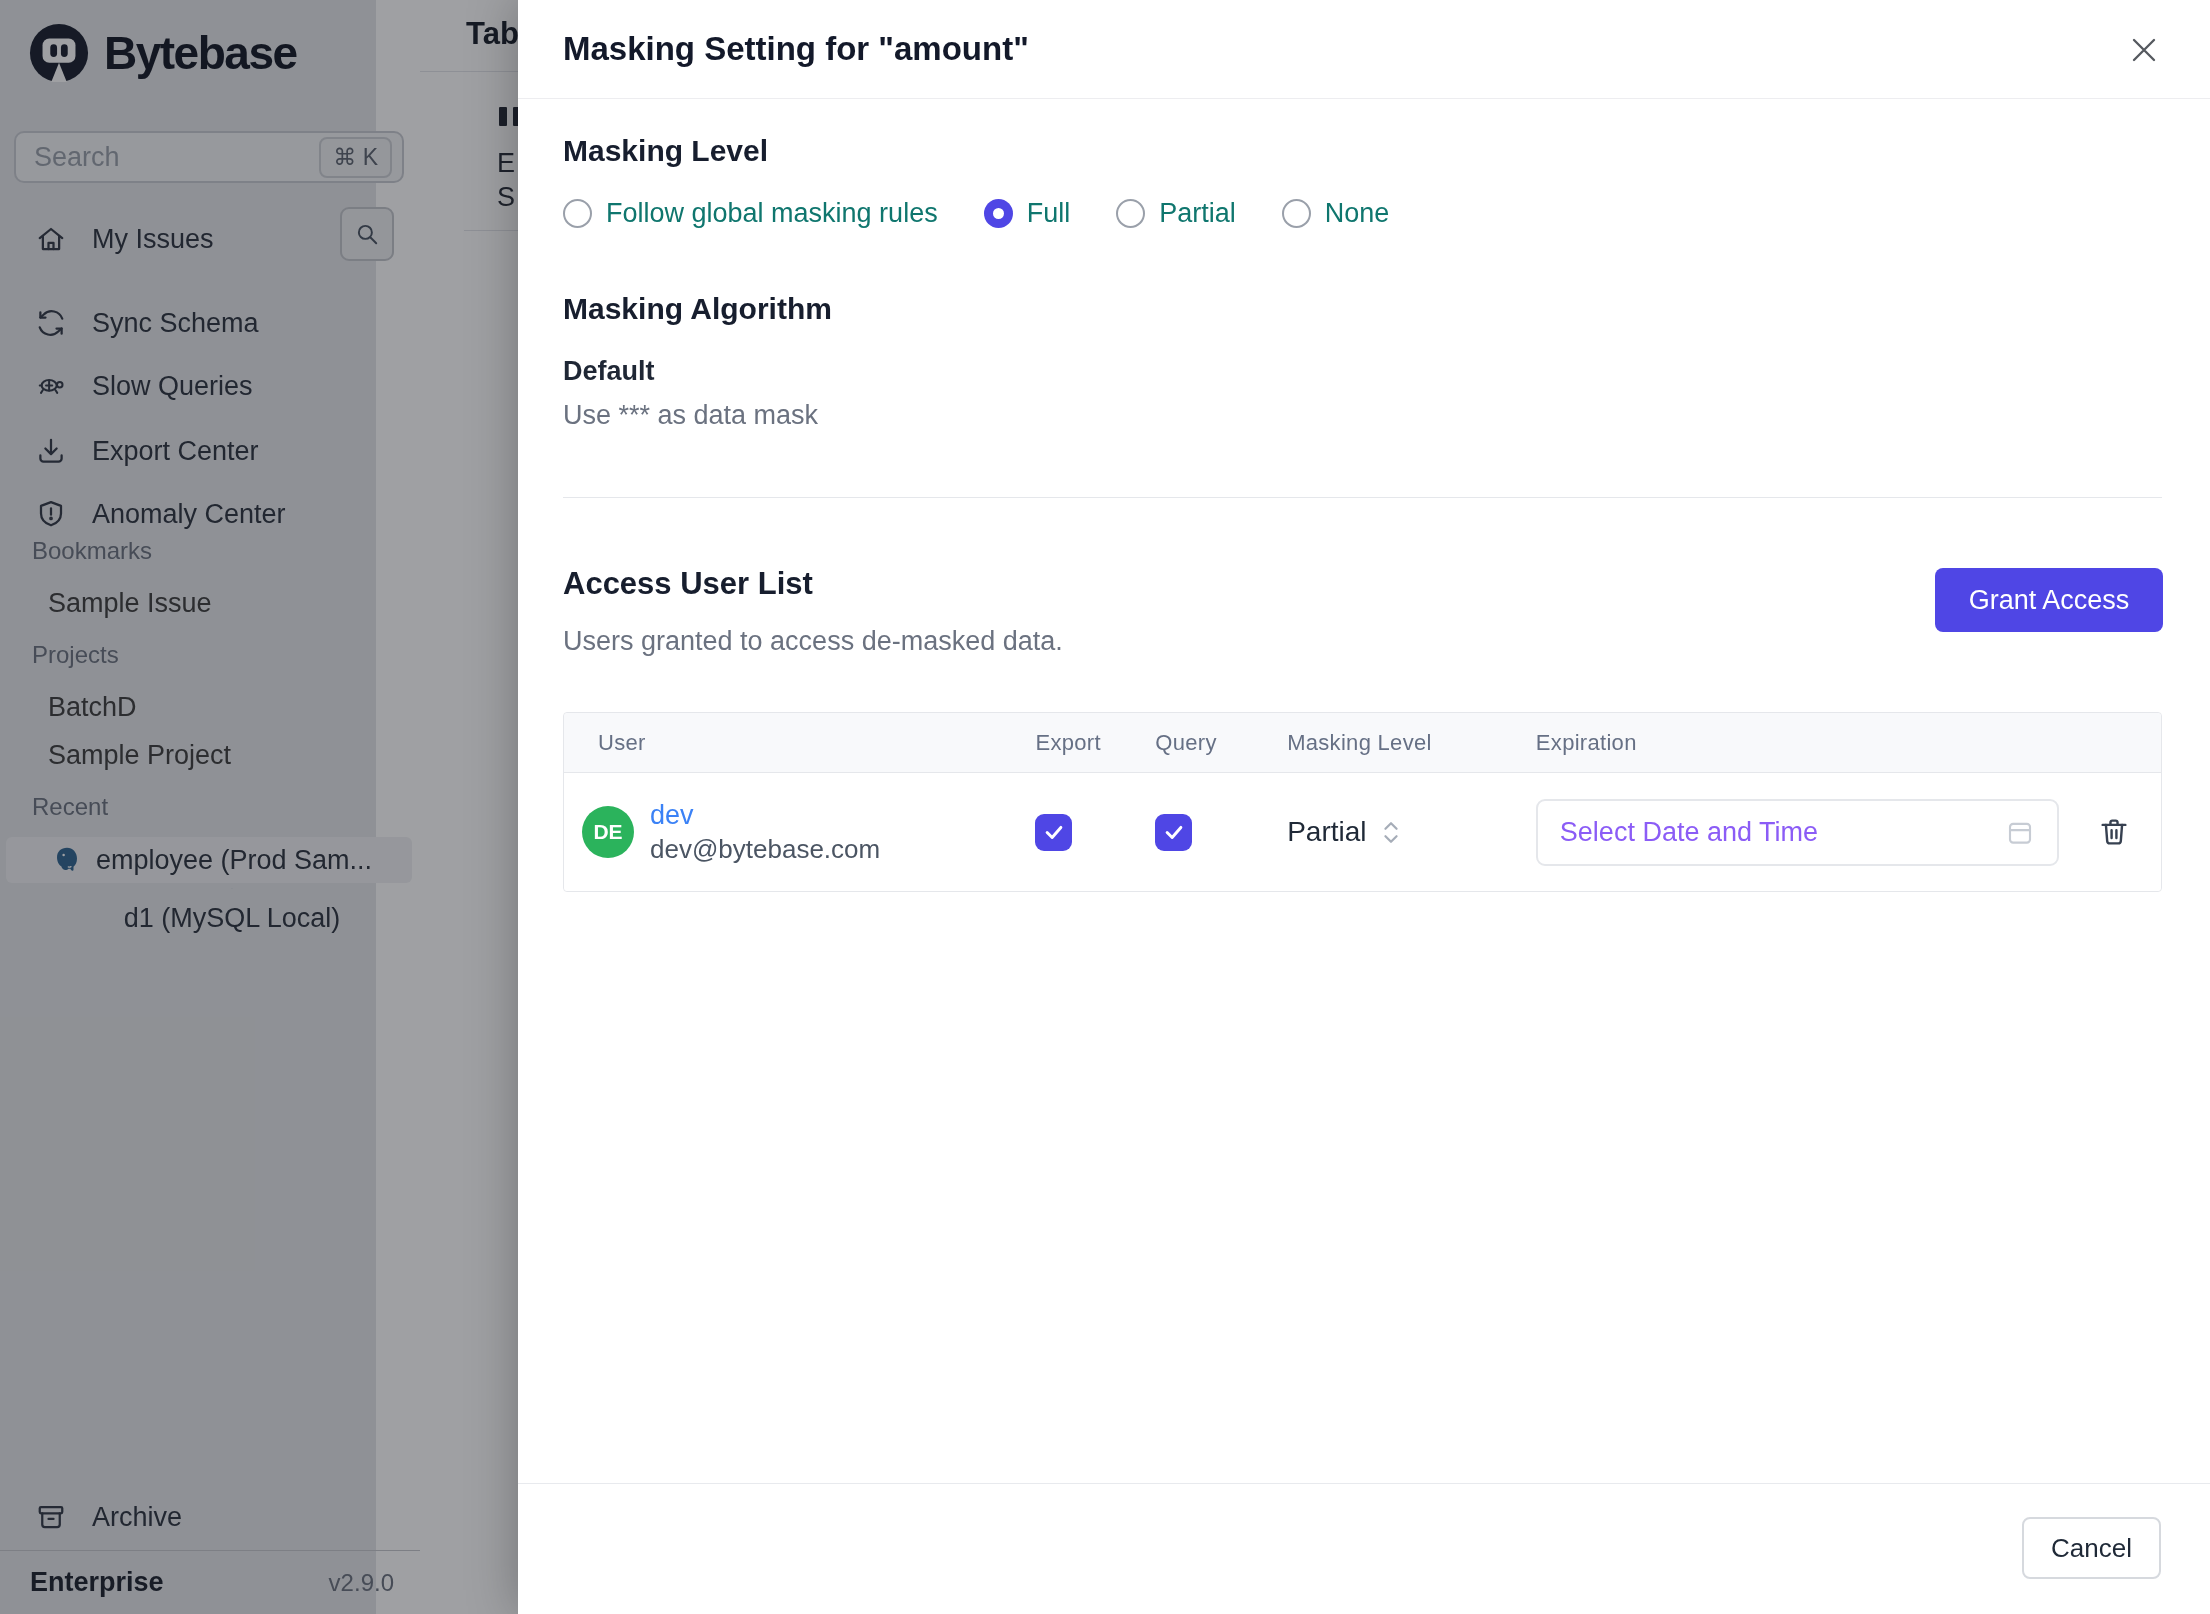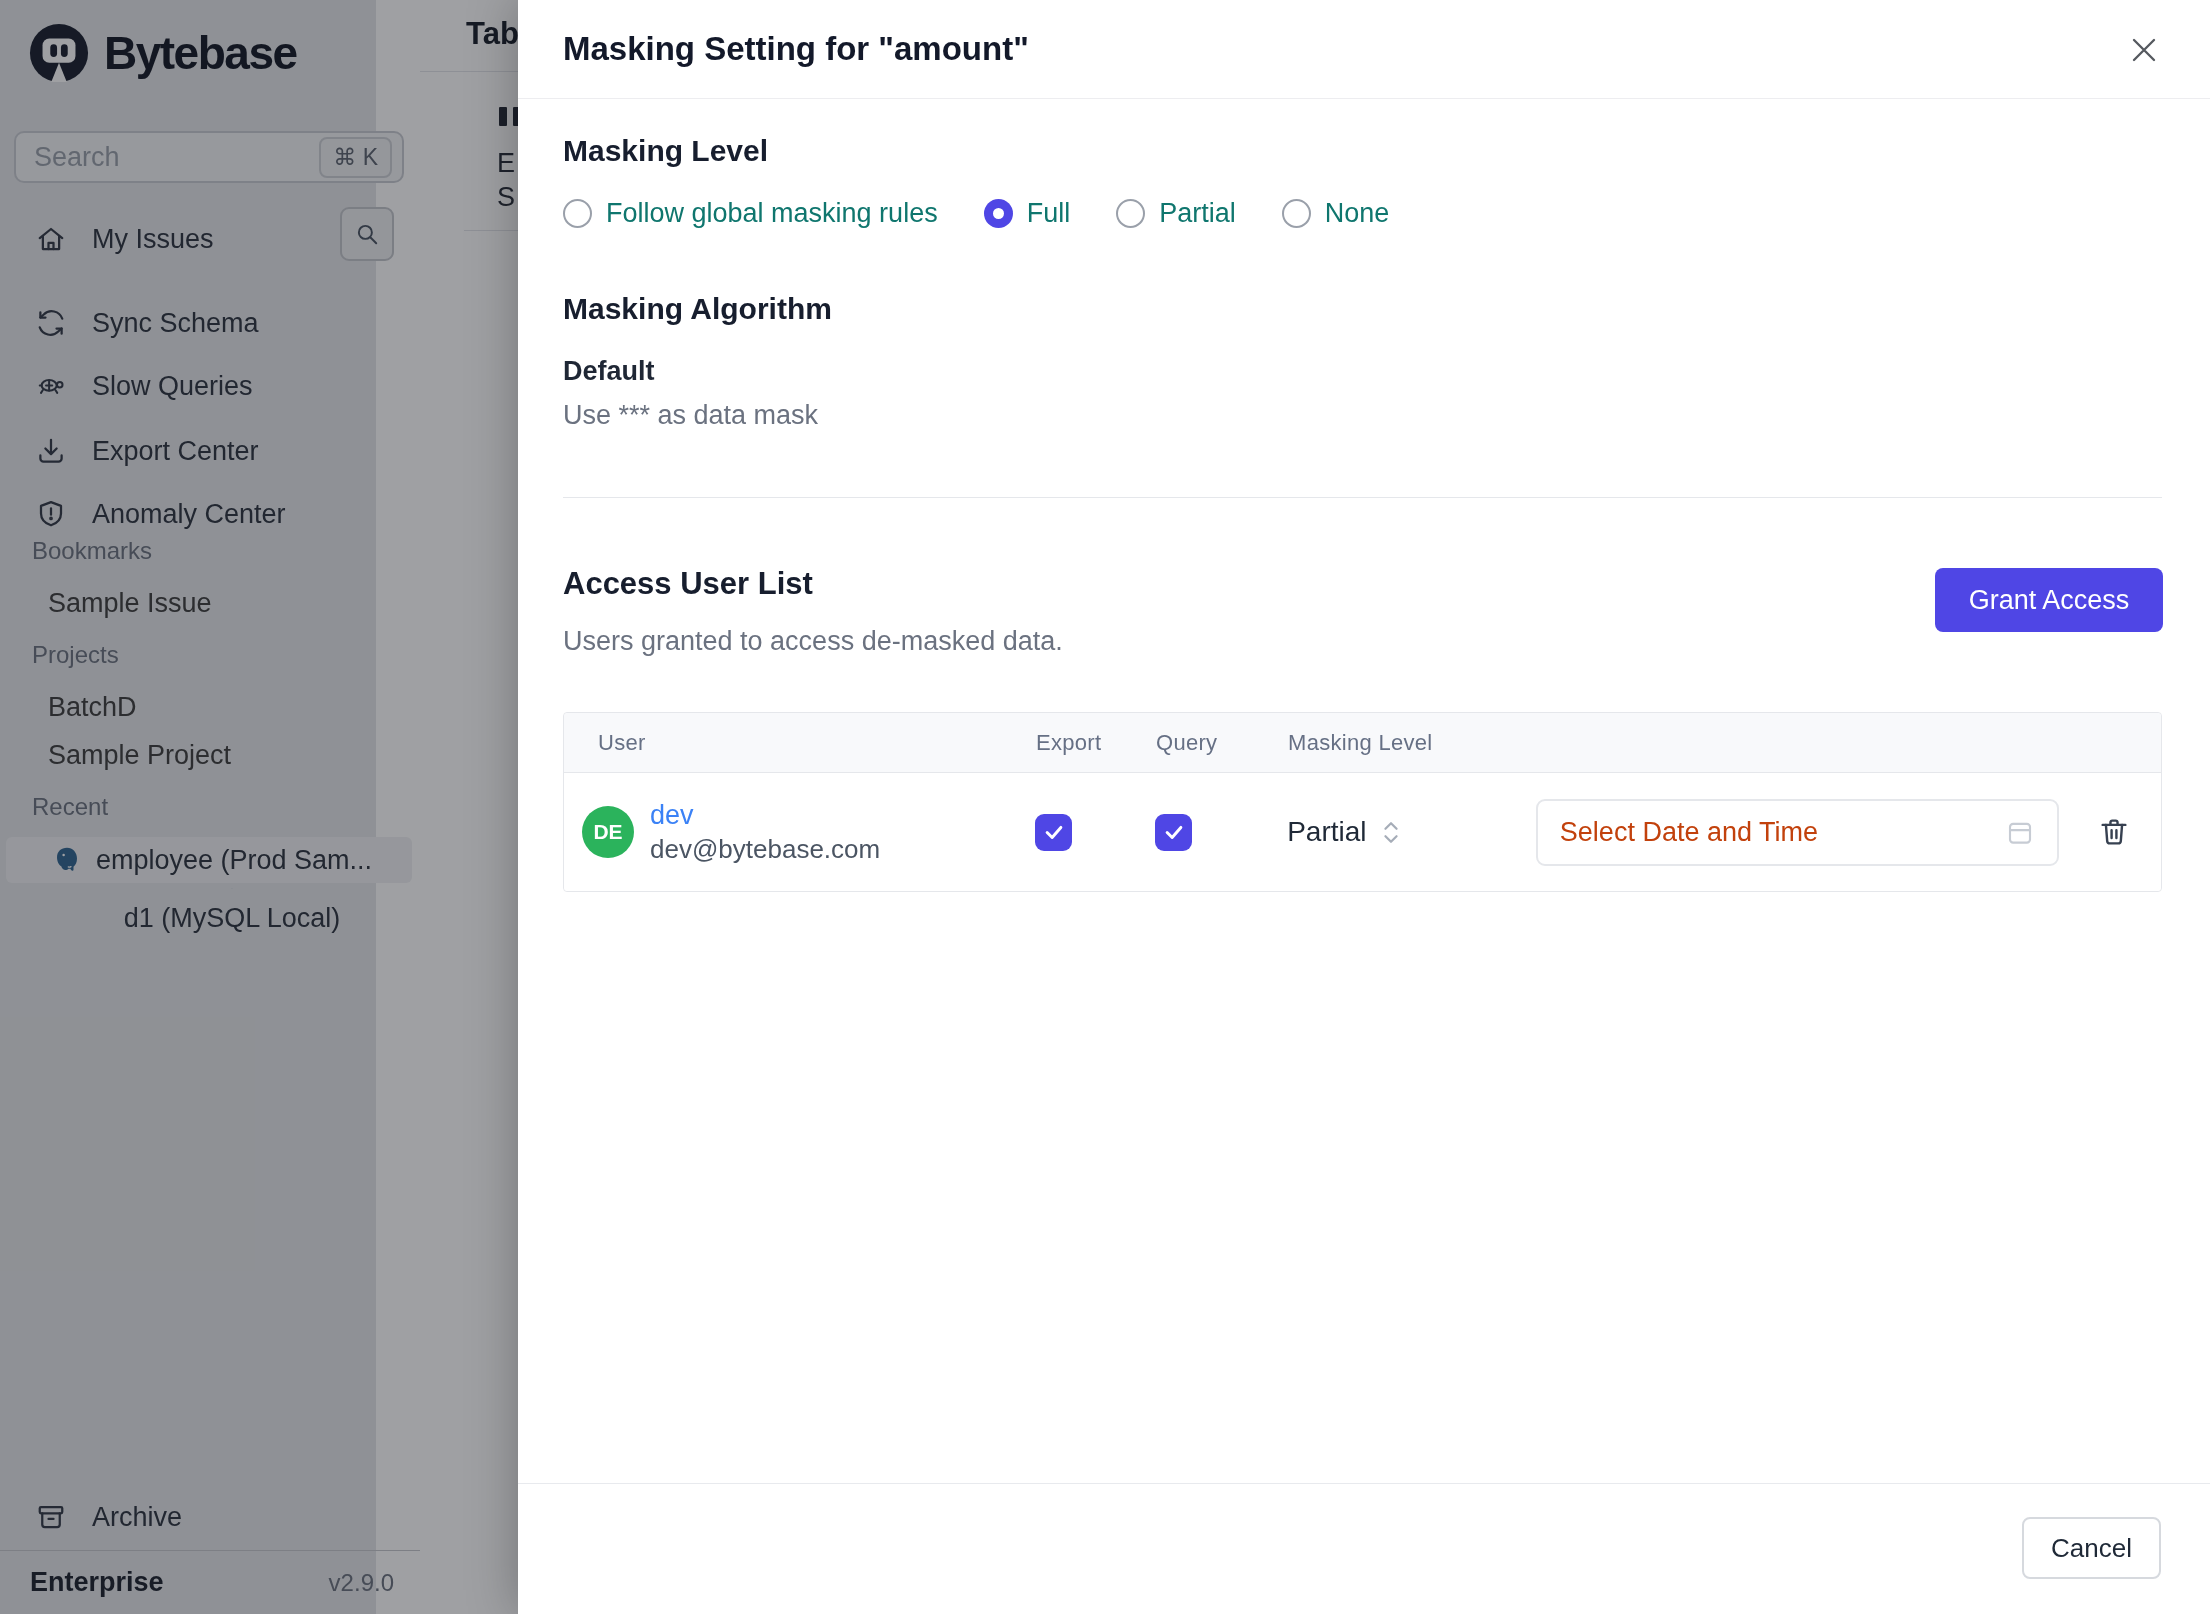--- a/index.html
+++ b/index.html
@@ -86,21 +86,21 @@
             font-size:21px; font-weight:700; display:flex; align-items:center; justify-content:center; }
   .u-name { font-size:27px; color:#3b82f6; line-height:1.25; }
   .u-mail { font-size:26px; color:#4b5563; line-height:1.25; }
   .cb { width:37px; height:37px; border-radius:9px; border:2px solid #9aa0aa; background:#fff;
         display:flex; align-items:center; justify-content:center; }
   .cb.on { border:none; background:#4f46e5; }
   .ml-val { font-size:28px; color:#1f2937; }
   .stepper { display:flex; flex-direction:column; gap:3px; }
   .exp-input { width:523px; height:67px; border:2px solid #e5e7eb; border-radius:9px;
                display:flex; align-items:center; padding:0 22px; background:#fff; }
-  .exp-input .ph { flex:1; font-size:27px; color:#c2410c; }
+  .exp-input .ph { flex:1; font-size:27px; color:#8b5cf6; }
 
   .m-footer-div { position:absolute; left:0; top:1483px; width:100%; height:1px; background:#e8eaee; }
   .cancel-btn { position:absolute; right:49px; top:1517px; width:139px; height:62px;
                 background:#fff; border:2px solid #d6d9de; border-radius:8px;
                 font-size:26px; color:#1f2937; font-family:inherit; cursor:pointer; }
   svg { display:block; }
 </style>
 </head>
 <body>
 
@@ -270,20 +270,21 @@
     <div class="h2" style="top:566px; font-size:31px;">Access User List</div>
     <div class="aul-sub">Users granted to access de-masked data.</div>
     <button class="grant-btn">Grant Access</button>
 
     <div class="table">
       <div class="t-head">
         <div class="tc c-user">User</div>
         <div class="tc c-export">Export</div>
         <div class="tc c-query">Query</div>
         <div class="tc c-ml">Masking Level</div>
+        <div class="tc c-exp">Expiration</div>
       </div>
 
       <div class="t-row">
         <div class="c-user">
           <div class="avatar">DE</div>
           <div>
             <div class="u-name">dev</div>
             <div class="u-mail">dev@bytebase.com</div>
           </div>
         </div>

